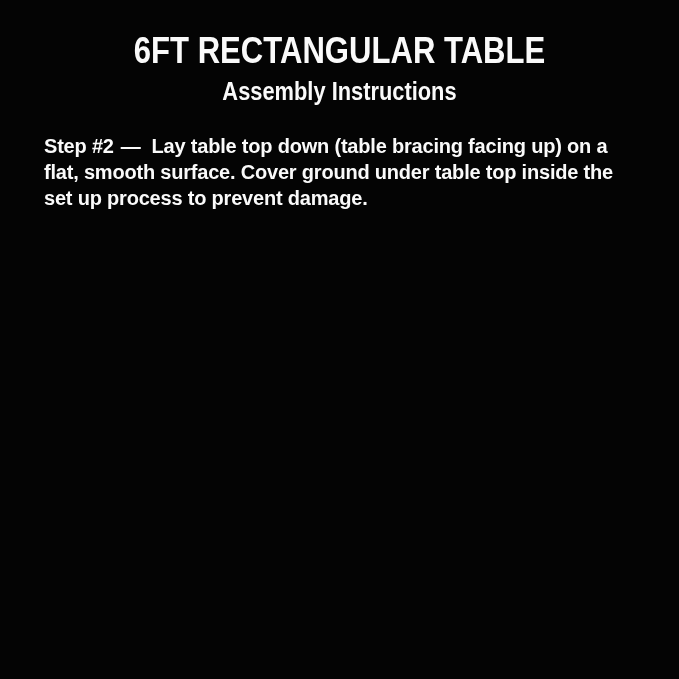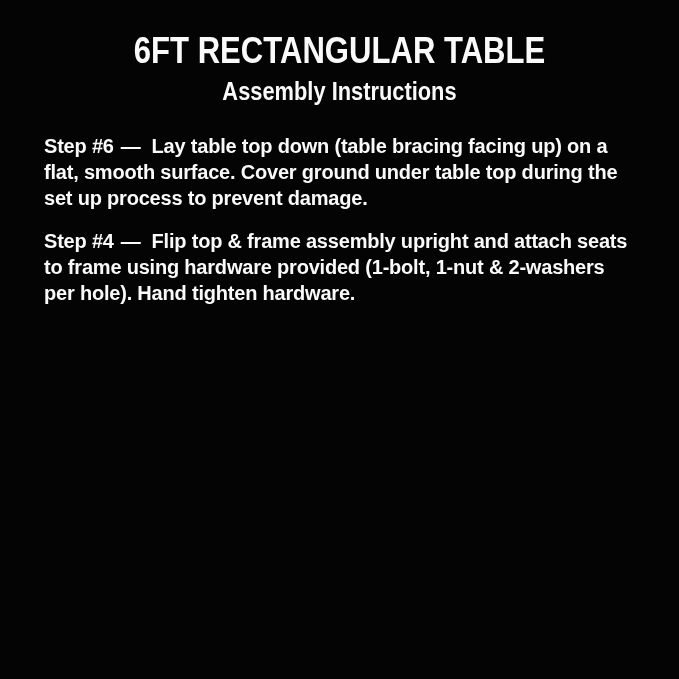--- a/index.html
+++ b/index.html
@@ -57,20 +57,19 @@
 </head>
 <body>
 
 <main class="card">
   <header class="header">
     <h1 class="title">6FT RECTANGULAR TABLE</h1>
     <h2 class="subtitle">Assembly Instructions</h2>
   </header>
 
   <section class="steps">
-    <p class="step"><span class="step-label">Step #6</span><span class="step-sep">—</span><span class="step-text">Lay table top down (table bracing facing up) on a flat, smooth surface. Cover ground under table top during the set up process to prevent damage.</span></p>
+    <p class="step"><span class="step-label">Step #2</span><span class="step-sep">—</span><span class="step-text">Lay table top down (table bracing facing up) on a flat, smooth surface. Cover ground under table top inside the set up process to prevent damage.</span></p>
 
 
 
-    <p class="step"><span class="step-label">Step #4</span><span class="step-sep">—</span><span class="step-text">Flip top &amp; frame assembly upright and attach seats to frame using hardware provided (1-bolt, 1-nut &amp; 2-washers per hole). Hand tighten hardware.</span></p>
 
   </section>
 </main>
 
 </body></html>

